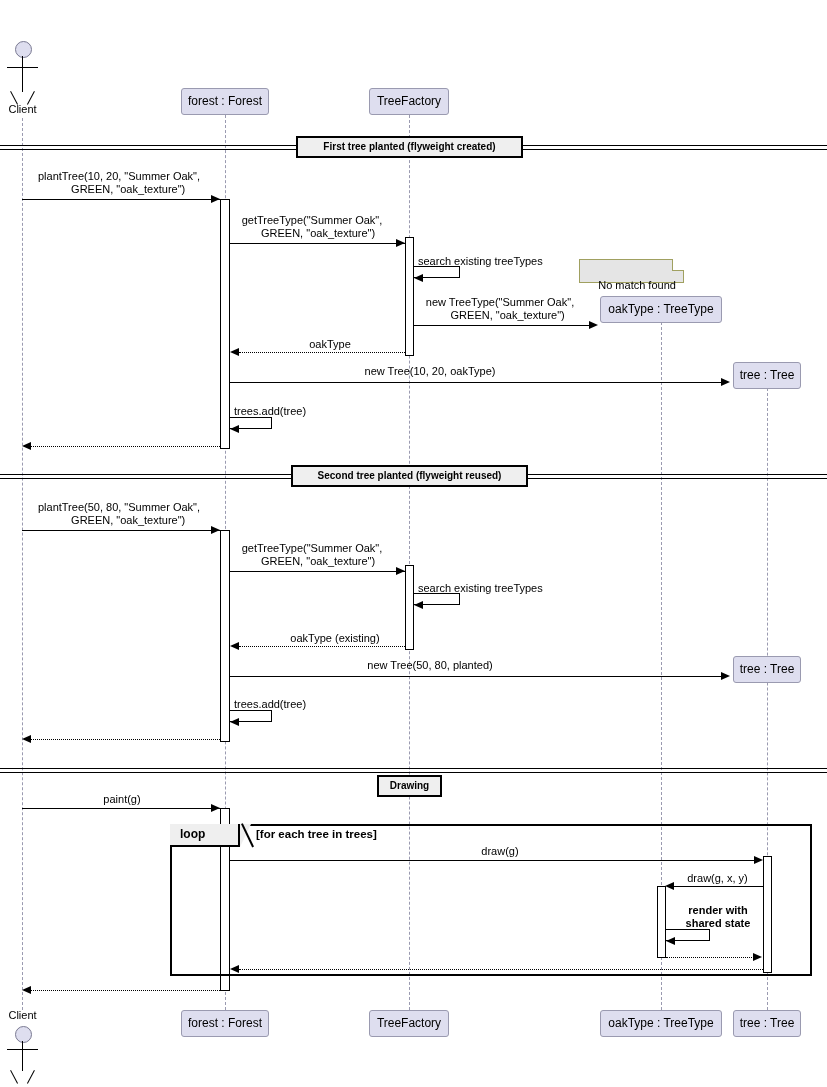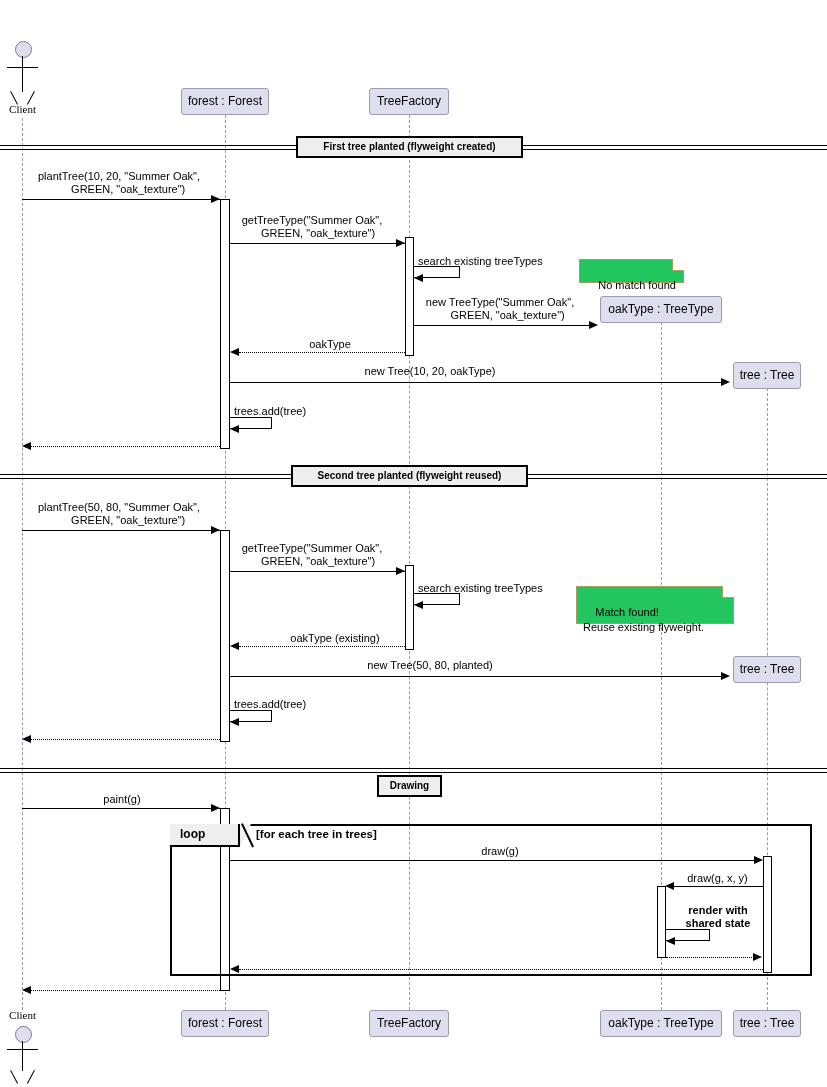--- a/index.html
+++ b/index.html
@@ -56,21 +56,20 @@
     border:1px solid #7a7a92;
     border-radius:50%;
     background:#dedeef;
   }
   .actor-line{position:absolute;background:#000;}
   .actor-label{
     position:absolute;
     font-size:11px;
     text-align:center;
     white-space:nowrap;
-    font-family:Liberation Serif, serif;
   }
 
   
   .activation{
     position:absolute;
     box-sizing:border-box;
     background:#ffffff;
     border:1px solid #000;
   }
 
@@ -134,21 +133,21 @@
     line-height:18px;
     height:22px;
     white-space:nowrap;
     padding:0 8px;
   }
 
   
   .note{
     position:absolute;
     box-sizing:border-box;
-    background:#22c55e;
+    background:#e5e5e5;
     border:1px solid #a0a060;
     font-size:11px;
     line-height:15px;
     padding:3px 6px;
     white-space:pre;
     color:#000;
   }
   .note .fold{
     position:absolute;
     top:-1px;right:-1px;
@@ -362,19 +361,14 @@
   <div class="arrow-l" style="left:230px; top:965px;"></div>
 
   <div class="msg-line dotted" style="left:31px; top:990px; width:189px;"></div>
   <div class="arrow-l" style="left:22px; top:986px;"></div>
 
   <div class="note" style="left:579px; top:259px; width:105px; height:24px;">
     <span>No match found</span>
     <span class="fold"></span>
   </div>
 
-  <div class="note" style="left:576px; top:586px; width:158px; height:38px;">
-    <span>Match found!
-Reuse existing flyweight.</span>
-    <span class="fold"></span>
-  </div>
 
 </div>
 
 </body></html>

